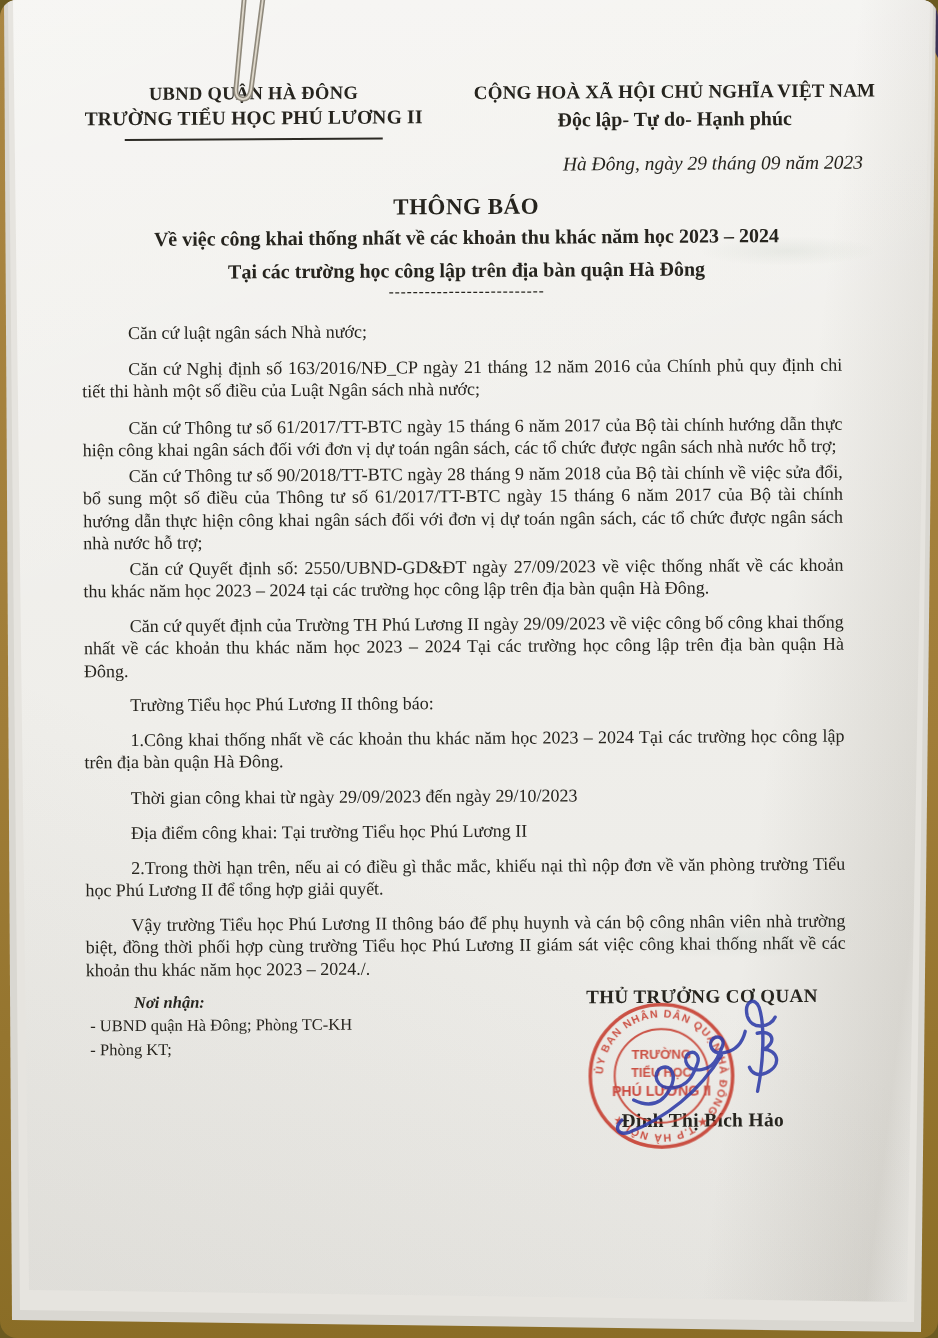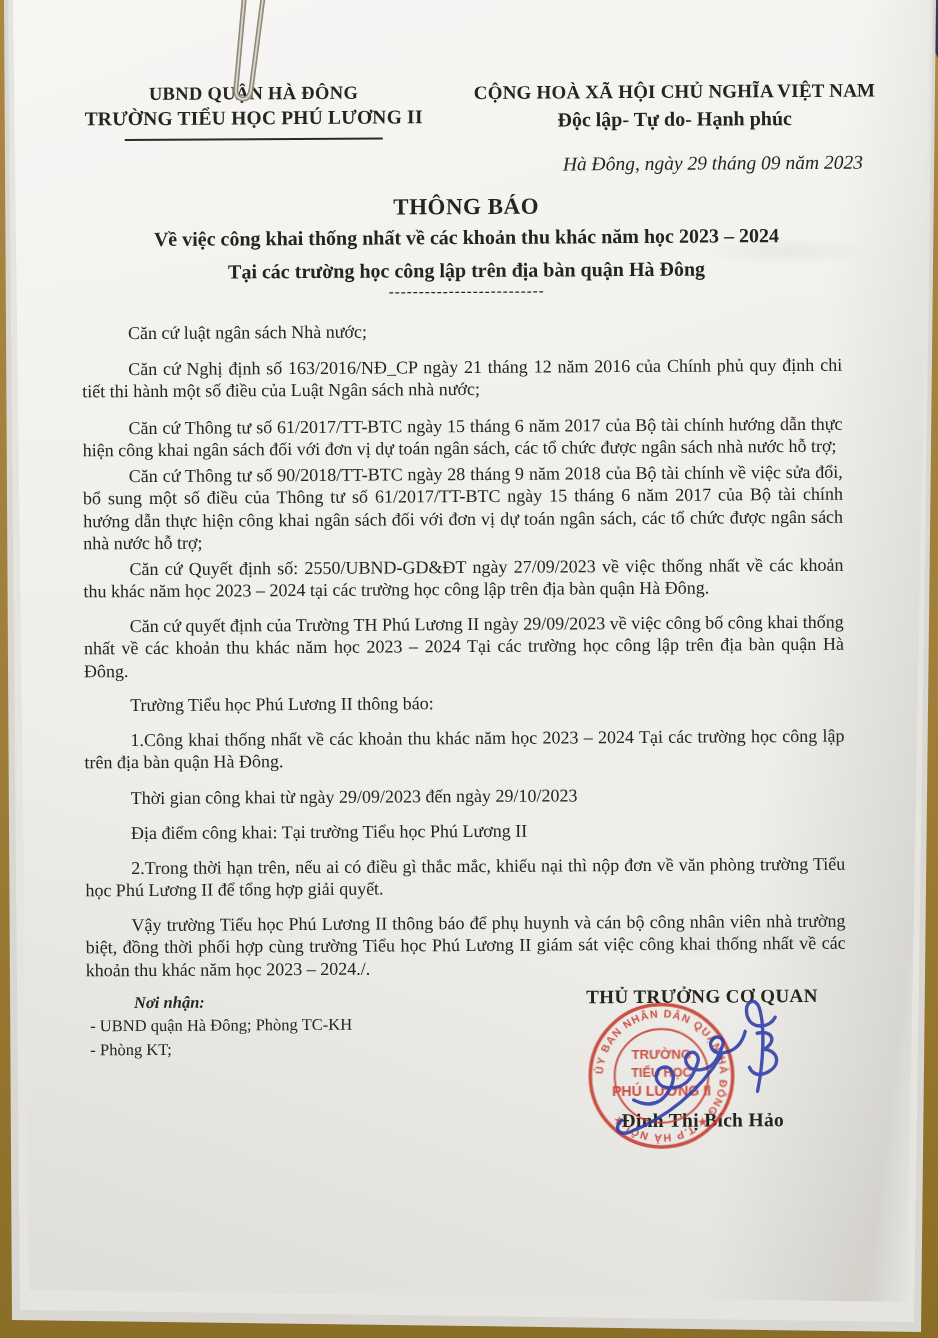--- a/index.html
+++ b/index.html
@@ -1,19 +1,20 @@
 <!DOCTYPE html>
 <html><head>
 <meta charset="utf-8">
 <style>
   html,body{margin:0;padding:0;background:#6b5a20;}
   #stage{
     position:relative; width:938px; height:1338px; overflow:hidden;
     background:linear-gradient(180deg,#ab8743 0%,#a07d38 55%,#8a6d26 100%);
     font-family:"Liberation Serif","DejaVu Serif",serif;
+    border-radius:17px;
   }
   .corner-object{
     position:absolute; right:0; top:0; width:40px; height:58px;
     background:linear-gradient(135deg,#55496f 0%,#3a3153 70%);
     clip-path:polygon(28% 0,100% 0,100% 100%);
   }
   .sheet{position:absolute; left:0; top:0; width:938px; height:1338px;}
   .sheet-3{background:#d9d7d1; clip-path:polygon(4px 0px,936px 0px,921px 1332px,12px 1320px);}
   .sheet-2{background:#e6e4df; clip-path:polygon(8px 0px,933px 0px,914px 1322px,20px 1310px);}
   .paper{

